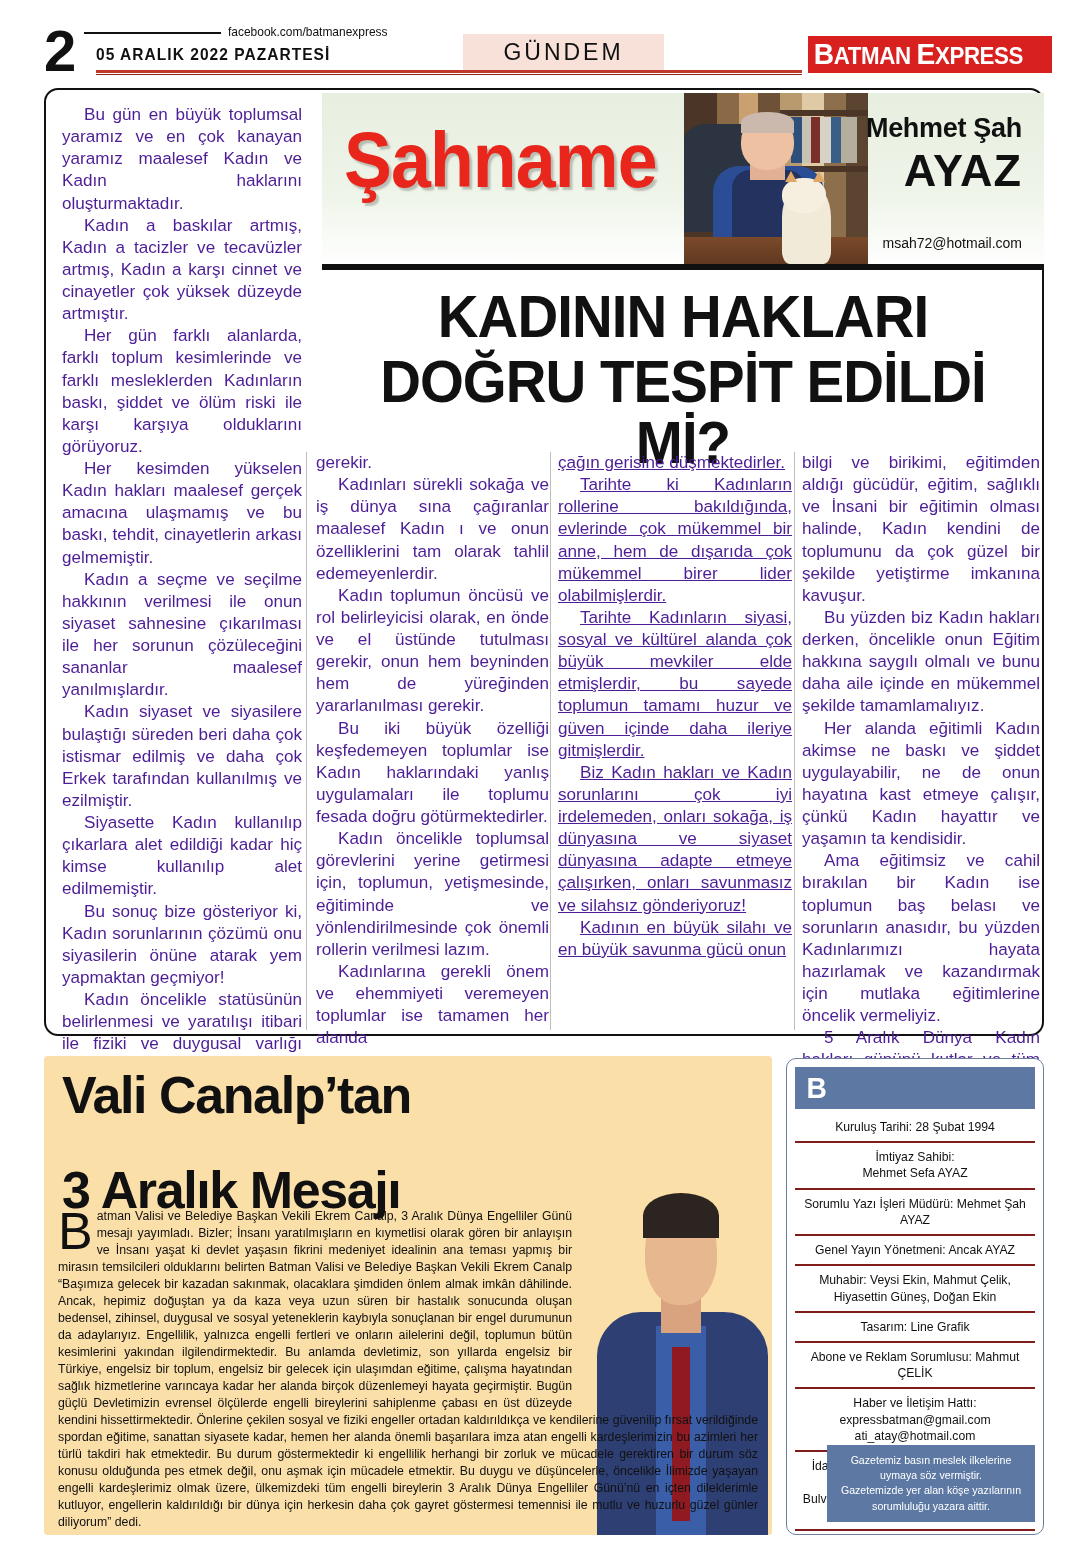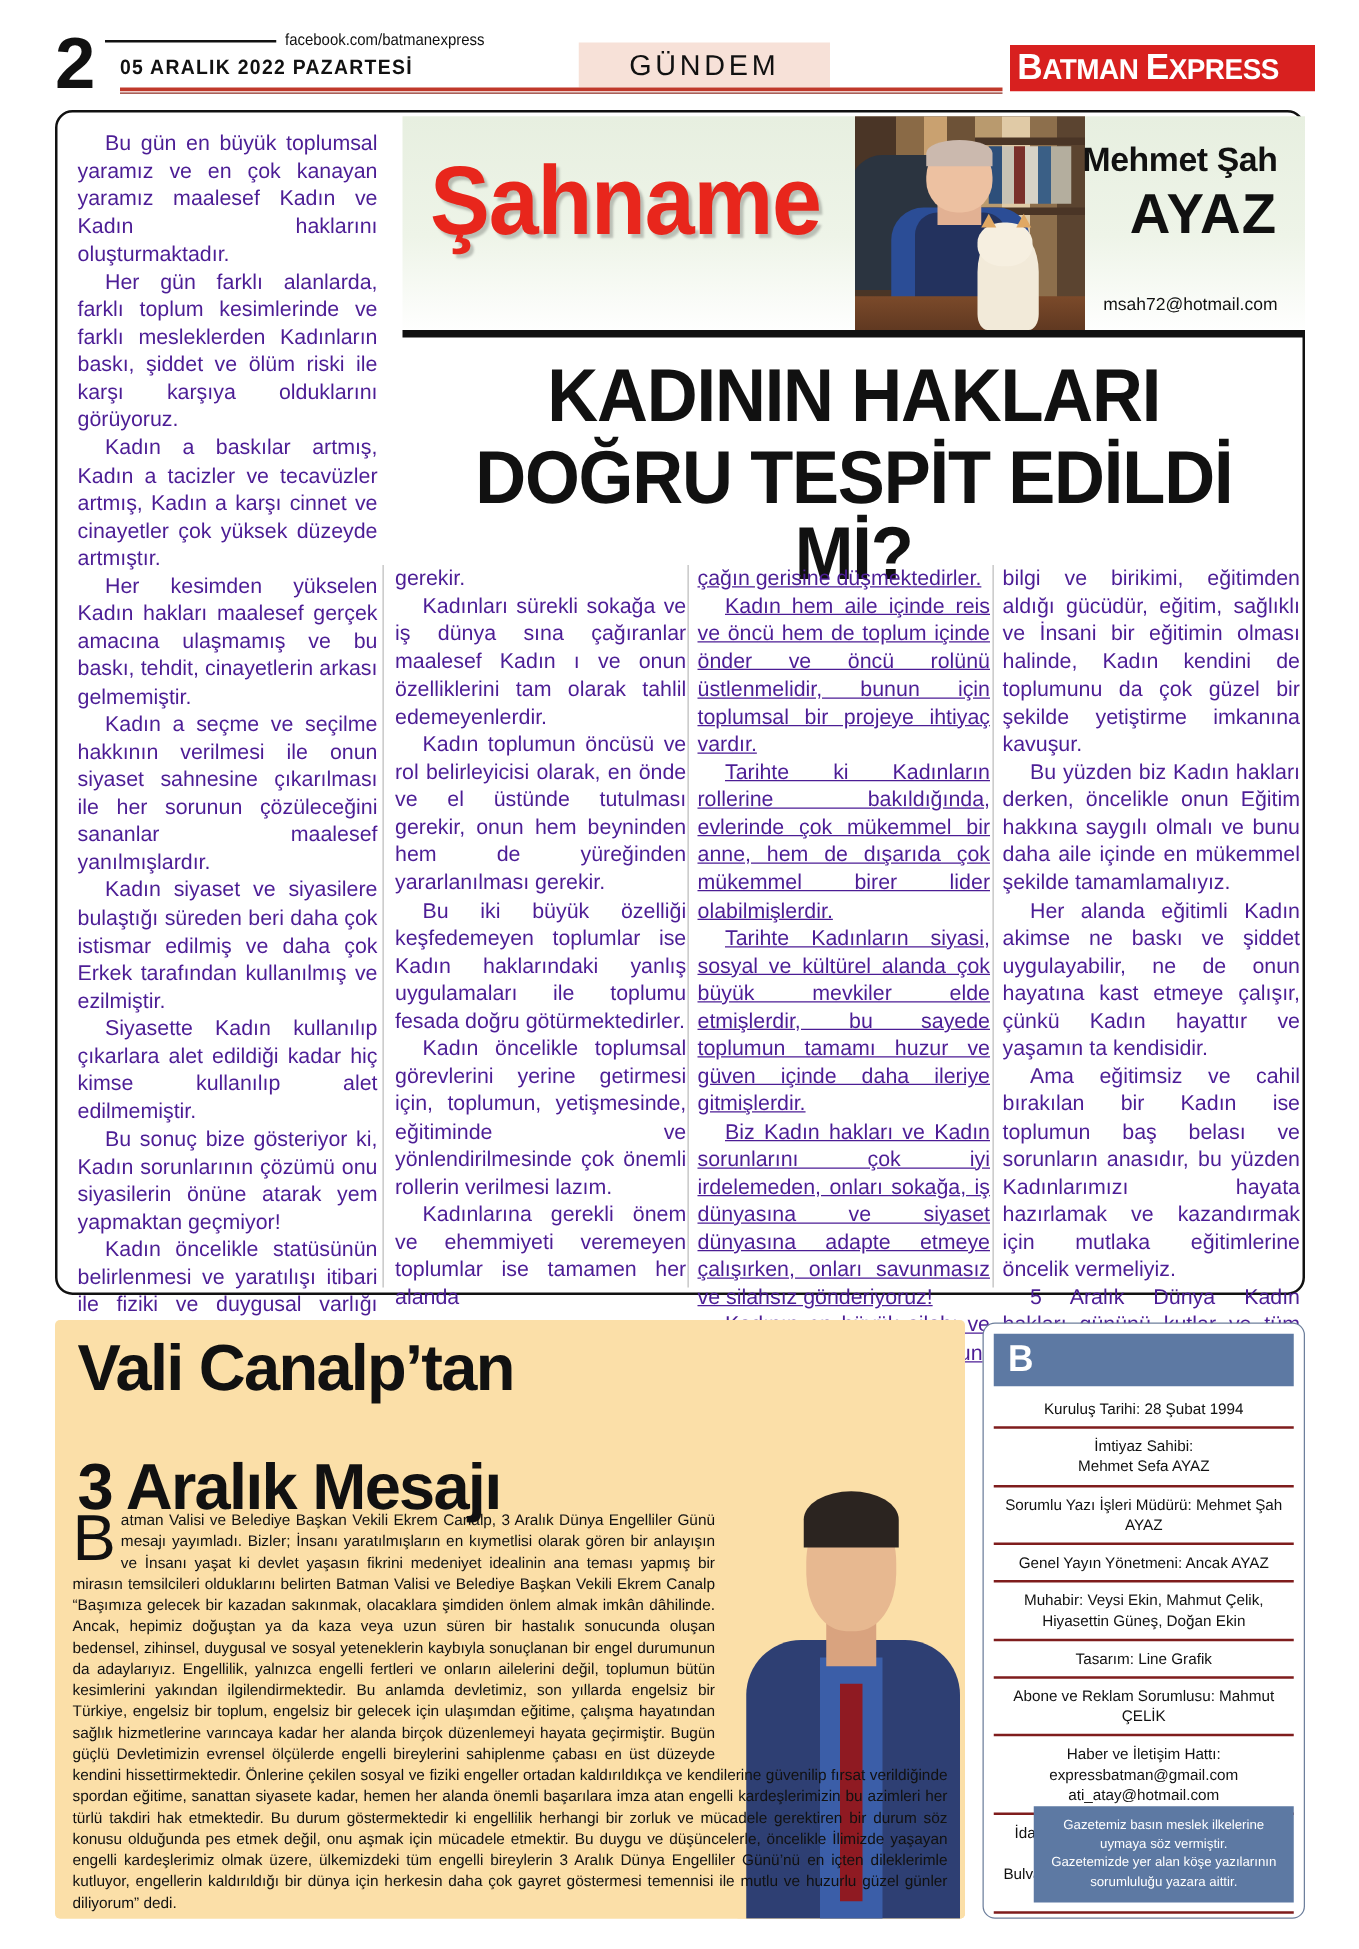--- a/index.html
+++ b/index.html
@@ -530,40 +530,39 @@
 </div>
 <div class="banner-bottom-rule"></div>
 
 <div class="headline">
   <span class="headline-l1">KADININ HAKLARI</span>
   <span class="headline-l2">DOĞRU TESPİT EDİLDİ Mİ?</span>
 </div>
 
 <div class="col col-1" id="col1">
     <p>Bu gün en büyük toplumsal yaramız ve en çok kanayan yaramız maalesef Kadın ve Kadın haklarını oluşturmaktadır.</p>
+    <p>Kadın a baskılar artmış, Kadın a tacizler ve tecavüzler artmış, Kadın a karşı cinnet ve cinayetler çok yüksek düzeyde artmıştır.</p>
     <p>Her gün farklı alanlarda, farklı toplum kesimlerinde ve farklı mesleklerden Kadınların baskı, şiddet ve ölüm riski ile karşı karşıya olduklarını görüyoruz.</p>
-    <p>Kadın a baskılar artmış, Kadın a tacizler ve tecavüzler artmış, Kadın a karşı cinnet ve cinayetler çok yüksek düzeyde artmıştır.</p>
     <p>Her kesimden yükselen Kadın hakları maalesef gerçek amacına ulaşmamış ve bu baskı, tehdit, cinayetlerin arkası gelmemiştir.</p>
     <p>Kadın a seçme ve seçilme hakkının verilmesi ile onun siyaset sahnesine çıkarılması ile her sorunun çözüleceğini sananlar maalesef yanılmışlardır.</p>
     <p>Kadın siyaset ve siyasilere bulaştığı süreden beri daha çok istismar edilmiş ve daha çok Erkek tarafından kullanılmış ve ezilmiştir.</p>
     <p>Siyasette Kadın kullanılıp çıkarlara alet edildiği kadar hiç kimse kullanılıp alet edilmemiştir.</p>
     <p>Bu sonuç bize gösteriyor ki, Kadın sorunlarının çözümü onu siyasilerin önüne atarak yem yapmaktan geçmiyor!</p>
     <p>Kadın öncelikle statüsünün belirlenmesi ve yaratılışı itibari ile fiziki ve duygusal varlığı tespit edilerek, toplumdaki yerinin tam olarak belirlenmesi</p>
   </div>
 <div class="col col-2" id="col2">
     <p class="noindent">gerekir.</p>
     <p>Kadınları sürekli sokağa ve iş dünya sına çağıranlar maalesef Kadın ı ve onun özelliklerini tam olarak tahlil edemeyenlerdir.</p>
     <p>Kadın toplumun öncüsü ve rol belirleyicisi olarak, en önde ve el üstünde tutulması gerekir, onun hem beyninden hem de yüreğinden yararlanılması gerekir.</p>
     <p>Bu iki büyük özelliği keşfedemeyen toplumlar ise Kadın haklarındaki yanlış uygulamaları ile toplumu fesada doğru götürmektedirler.</p>
     <p>Kadın öncelikle toplumsal görevlerini yerine getirmesi için, toplumun, yetişmesinde, eğitiminde ve yönlendirilmesinde çok önemli rollerin verilmesi lazım.</p>
     <p>Kadınlarına gerekli önem ve ehemmiyeti veremeyen toplumlar ise tamamen her alanda</p>
   </div>
 <div class="col col-3" id="col3">
     <p class="noindent">çağın gerisine düşmektedirler.</p>
-    <p>Kadın hem aile içinde reis ve öncü hem de toplum içinde önder ve öncü rolünü üstlenmelidir, bunun için toplumsal bir projeye ihtiyaç vardır.</p>
     <p>Tarihte ki Kadınların rollerine bakıldığında, evlerinde çok mükemmel bir anne, hem de dışarıda çok mükemmel birer lider olabilmişlerdir.</p>
     <p>Tarihte Kadınların siyasi, sosyal ve kültürel alanda çok büyük mevkiler elde etmişlerdir, bu sayede toplumun tamamı huzur ve güven içinde daha ileriye gitmişlerdir.</p>
     <p>Biz Kadın hakları ve Kadın sorunlarını çok iyi irdelemeden, onları sokağa, iş dünyasına ve siyaset dünyasına adapte etmeye çalışırken, onları savunmasız ve silahsız gönderiyoruz!</p>
     <p>Kadının en büyük silahı ve en büyük savunma gücü onun</p>
   </div>
 <div class="col col-4" id="col4">
     <p class="noindent">bilgi ve birikimi, eğitimden aldığı gücüdür, eğitim, sağlıklı ve İnsani bir eğitimin olması halinde, Kadın kendini de toplumunu da çok güzel bir şekilde yetiştirme imkanına kavuşur.</p>
     <p>Bu yüzden biz Kadın hakları derken, öncelikle onun Eğitim hakkına saygılı olmalı ve bunu daha aile içinde en mükemmel şekilde tamamlamalıyız.</p>
     <p>Her alanda eğitimli Kadın akimse ne baskı ve şiddet uygulayabilir, ne de onun hayatına kast etmeye çalışır, çünkü Kadın hayattır ve yaşamın ta kendisidir.</p>
     <p>Ama eğitimsiz ve cahil bırakılan bir Kadın ise toplumun baş belası ve sorunların anasıdır, bu yüzden Kadınlarımızı hayata hazırlamak ve kazandırmak için mutlaka eğitimlerine öncelik vermeliyiz.</p>

